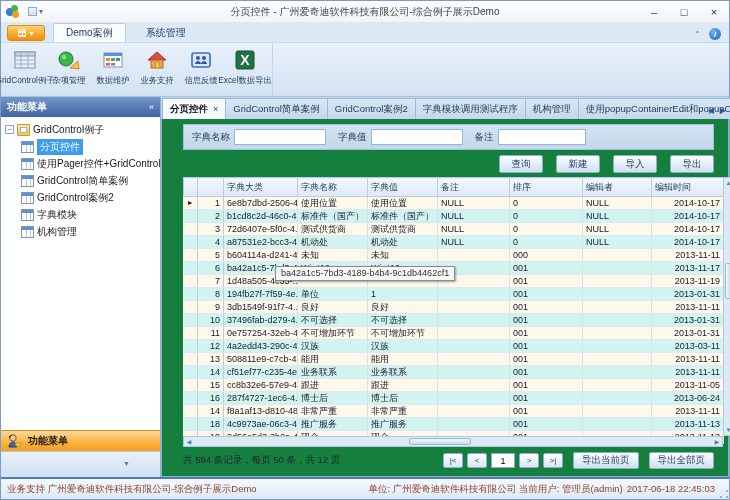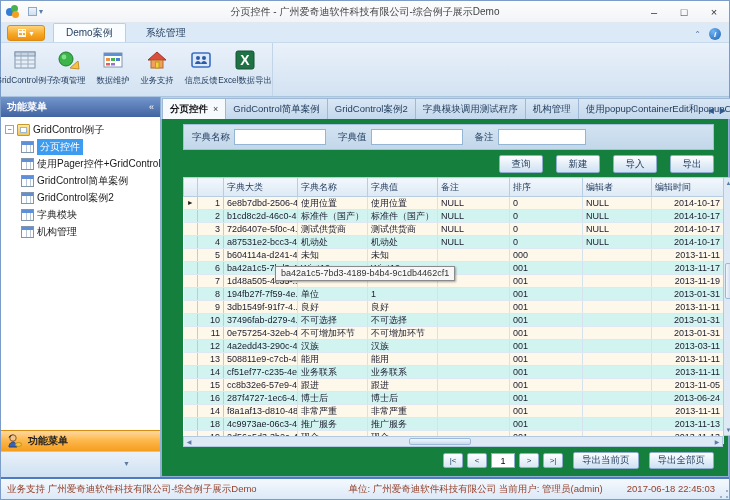--- a/index.html
+++ b/index.html
@@ -109,21 +109,21 @@
   
   .pagerrow { margin-top:5px; display:flex; align-items:center; font-size:9.5px; color:#223; }
   .pager-right { margin-left:auto; display:flex; align-items:center; gap:4px; }
   .pbtn { width:20px; height:15px; background:linear-gradient(#fdfeff,#d8e7f5); border:1px solid #8eadcf; border-radius:2px; font-size:8px; color:#1e395b; display:flex; align-items:center; justify-content:center; }
   .pinput { width:24px; height:15px; border:1px solid #8eadcf; font-size:9px; text-align:center; }
   .xbtn { height:17px; margin-left:6px; }
 
   
   .statusbar { height:22px; flex:none; border-top:2px solid #4f7ac0; background:linear-gradient(#f4f9fe,#dcE9f7); display:flex; align-items:center; font-size:9.5px; color:#96402a; }
   .status-left { padding-left:6px; }
-  .status-right { margin-left:auto; display:flex; gap:24px; padding-right:14px; }
+  .status-right { margin-left:auto; display:flex; gap:4px; padding-right:14px; }
   .grip { position:absolute; right:1px; bottom:1px; width:10px; height:10px; background:
     radial-gradient(circle at 8px 2px,#9ab2cc 1px,transparent 1.2px),
     radial-gradient(circle at 8px 8px,#9ab2cc 1px,transparent 1.2px),
     radial-gradient(circle at 2px 8px,#9ab2cc 1px,transparent 1.2px); }
 </style>
 </head>
 <body>
 
 <div class="window">
 
@@ -573,20 +573,21 @@
             <span class="arr">◀</span>
             <span class="track">
                 <span class="thumb"></span>
               </span>
             <span class="arr">▶</span>
           </div>
           <div class="tooltip">ba42a1c5-7bd3-4189-b4b4-9c1db4462cf1</div>
         </div>
 
         <div class="pagerrow">
+          <span>共 594 条记录，每页 50 条，共 12 页</span>
           <div class="pager-right">
             <div class="pbtn">|&lt;</div>
             <div class="pbtn">&lt;</div>
             <input class="pinput" value="1" style="">
             <div class="pbtn">&gt;</div>
             <div class="pbtn">&gt;|</div>
             <div class="btn xbtn">导出当前页</div>
             <div class="btn xbtn">导出全部页</div>
           </div>
         </div>

